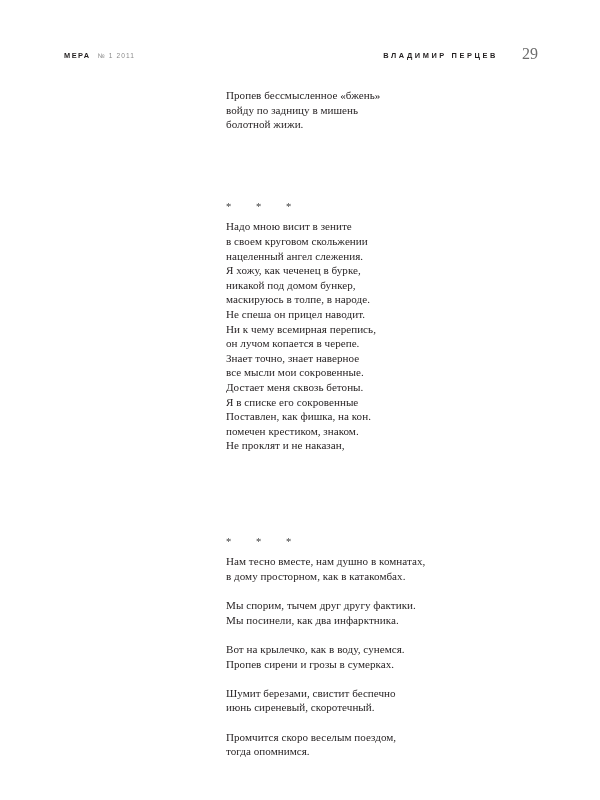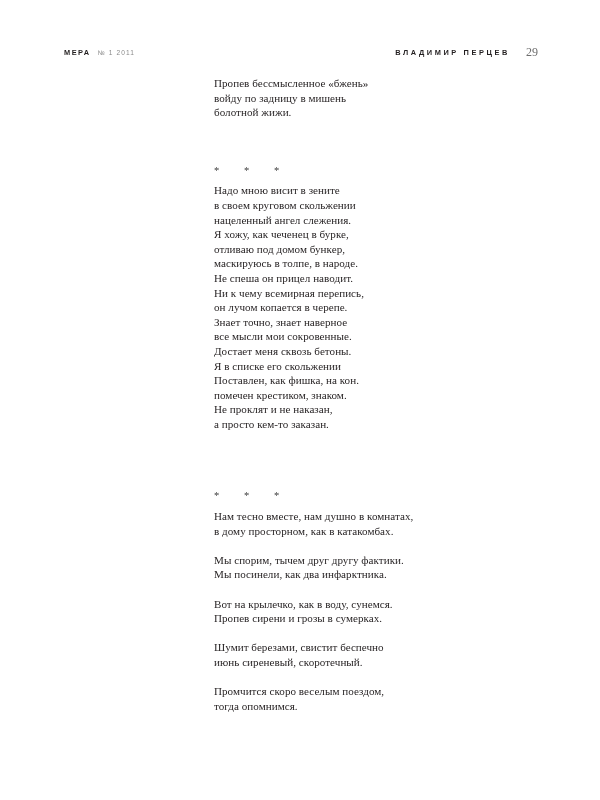--- a/index.html
+++ b/index.html
@@ -70,37 +70,38 @@
     font-family: "Liberation Sans", "DejaVu Sans", sans-serif;
     font-size: 7.4px;
     font-weight: bold;
     letter-spacing: 2.6px;
     color: #231f20;
     text-transform: uppercase;
   }
 
   .folio {
     font-family: "Liberation Serif", "DejaVu Serif", serif;
-    font-size: 12px;
+    font-size: 16px;
     color: #6d6d6d;
     letter-spacing: 0;
     position: relative;
     top: 1px;
+    margin-left: 8px;
   }
 
   
   .poems {
     position: absolute;
     left: 214px;
     top: 76px;
     width: 320px;
   }
 
   .poem {
-    margin: 0;
+    margin: 12px;
   }
 
   .separator {
     font-family: "Liberation Serif", "DejaVu Serif", serif;
     font-size: 10.5px;
     color: #3a3a3a;
     letter-spacing: 6.5px;
     line-height: 14.6px;
     white-space: pre;
   }
@@ -149,33 +150,32 @@
       </div>
       <div class="gap-before-sep"></div>
       <div class="poem">
         <div class="separator">*  *  *</div>
         <div class="gap-after-sep"></div>
         <div class="stanza">
           <div class="line">Надо мною висит в зените</div>
           <div class="line">в своем круговом скольжении</div>
           <div class="line">нацеленный ангел слежения.</div>
           <div class="line">Я хожу, как чеченец в бурке,</div>
-          <div class="line">отливаю под домом бункер,</div>
+          <div class="line">никакой под домом бункер,</div>
           <div class="line">маскируюсь в толпе, в народе.</div>
           <div class="line">Не спеша он прицел наводит.</div>
           <div class="line">Ни к чему всемирная перепись,</div>
           <div class="line">он лучом копается в черепе.</div>
           <div class="line">Знает точно, знает наверное</div>
           <div class="line">все мысли мои сокровенные.</div>
           <div class="line">Достает меня сквозь бетоны.</div>
-          <div class="line">Я в списке его скольжении</div>
+          <div class="line">Я в списке его сокровенные</div>
           <div class="line">Поставлен, как фишка, на кон.</div>
           <div class="line">помечен крестиком, знаком.</div>
           <div class="line">Не проклят и не наказан,</div>
-          <div class="line">а просто кем-то заказан.</div>
         </div>
       </div>
       <div class="gap-poem-break"></div>
       <div class="poem">
         <div class="separator">*  *  *</div>
         <div class="gap-after-sep"></div>
         <div class="stanza">
           <div class="line">Нам тесно вместе, нам душно в комнатах,</div>
           <div class="line">в дому просторном, как в катакомбах.</div>
         </div>

